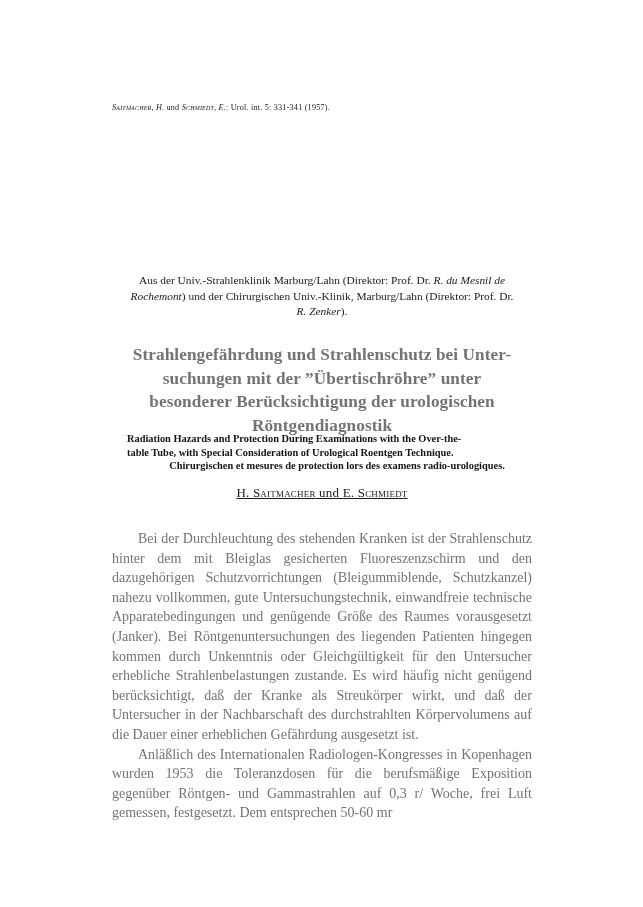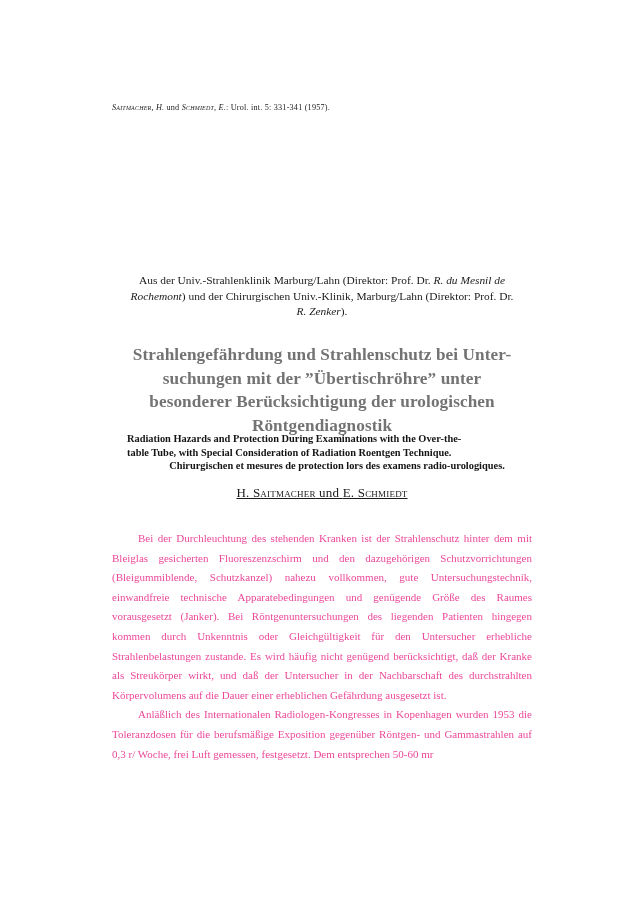--- a/index.html
+++ b/index.html
@@ -97,24 +97,24 @@
     text-decoration: underline;
   }
   .authors .sc { font-variant: small-caps; }
 
   
   .body-text {
     position: absolute;
     left: 112px;
     top: 529px;
     width: 420px;
-    font-size: 11px;
+    font-size: 14px;
     line-height: 19.6px;
     text-align: justify;
-    color: #ec4899;
+    color: #737373;
   }
   .body-text p {
     margin: 0;
     text-indent: 26px;
   }
 </style>
 </head>
 <body>
 
 <div class="page">
@@ -131,21 +131,21 @@
 
   <div class="title">
     <div>Strahlengefährdung und Strahlenschutz bei Unter-</div>
     <div>suchungen mit der ”Übertischröhre” unter</div>
     <div>besonderer Berücksichtigung der urologischen</div>
     <div>Röntgendiagnostik</div>
   </div>
 
   <div class="subtitles">
     <span class="l1">Radiation Hazards and Protection During Examinations with the Over-the-</span>
-    <span class="l2">table Tube, with Special Consideration of Radiation Roentgen Technique.</span>
+    <span class="l2">table Tube, with Special Consideration of Urological Roentgen Technique.</span>
     <span class="l3">Chirurgischen et mesures de protection lors des examens radio-urologiques.</span>
   </div>
 
   <div class="authors">
     <span class="sc">H. Saitmacher</span><span> und </span><span class="sc">E. Schmiedt</span>
   </div>
 
   <div class="body-text">
     <p>Bei der Durchleuchtung des stehenden Kranken ist der Strahlenschutz hinter dem mit Bleiglas gesicherten Fluoreszenzschirm und den dazugehörigen Schutzvorrichtungen (Bleigummiblende, Schutzkanzel) nahezu vollkommen, gute Untersuchungstechnik, einwandfreie technische Apparatebedingungen und genügende Größe des Raumes vorausgesetzt (Janker). Bei Röntgenuntersuchungen des liegenden Patienten hingegen kommen durch Unkenntnis oder Gleichgültigkeit für den Untersucher erhebliche Strahlenbelastungen zustande. Es wird häufig nicht genügend berücksichtigt, daß der Kranke als Streukörper wirkt, und daß der Untersucher in der Nachbarschaft des durchstrahlten Körpervolumens auf die Dauer einer erheblichen Gefährdung ausgesetzt ist.</p>
     <p>Anläßlich des Internationalen Radiologen-Kongresses in Kopenhagen wurden 1953 die Toleranzdosen für die berufsmäßige Exposition gegenüber Röntgen- und Gammastrahlen auf 0,3 r/ Woche, frei Luft gemessen, festgesetzt. Dem entsprechen 50-60 mr</p>

